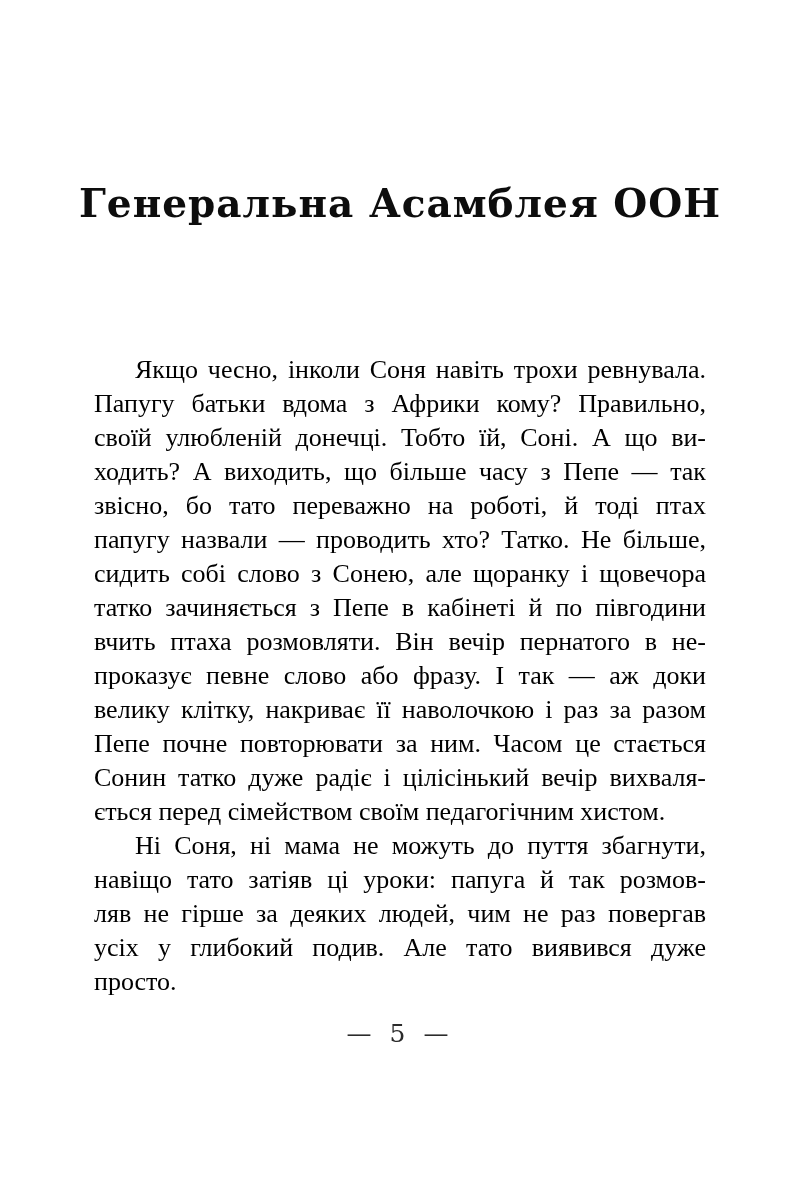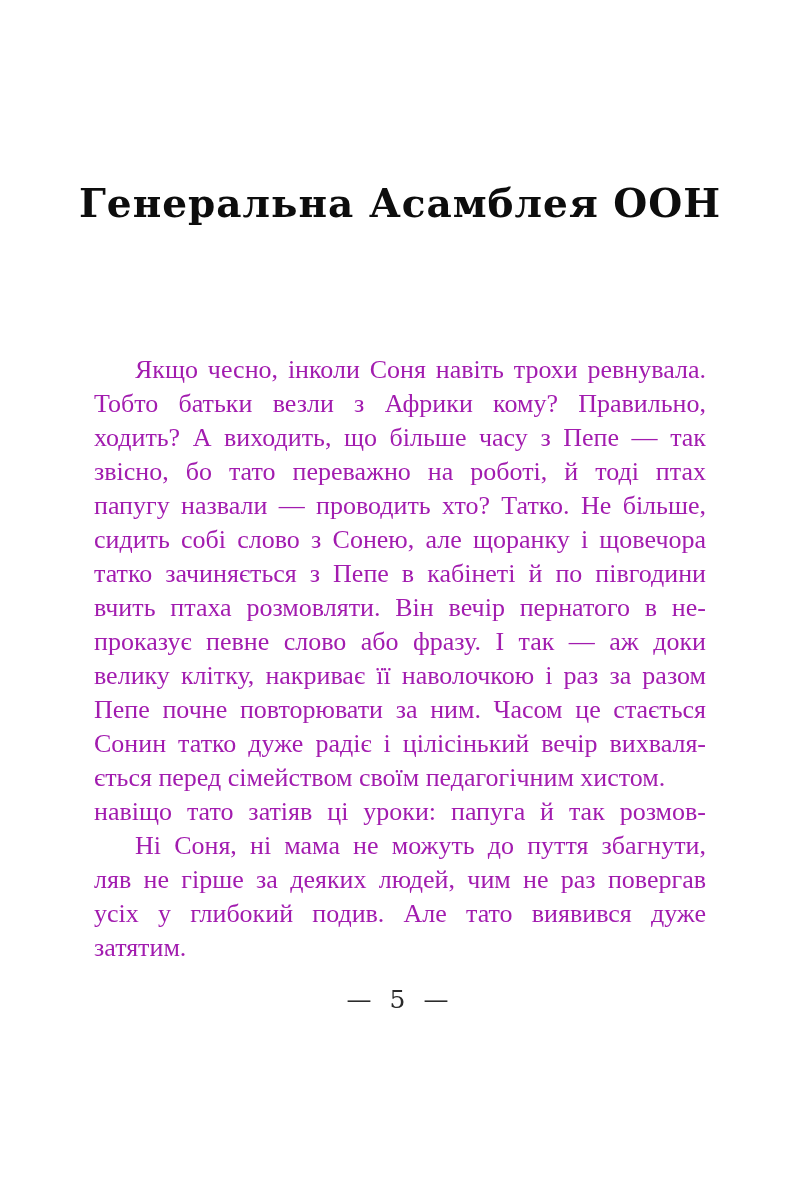--- a/index.html
+++ b/index.html
@@ -26,21 +26,21 @@
     letter-spacing: 1px;
     color: #0d0d0d;
     line-height: 1.1;
   }
   .body-text {
     width: 612px;
     margin: 128px auto 0 auto;
     font-family: "Liberation Serif", serif;
     font-size: 26px;
     line-height: 34px;
-    color: #a21caf;
+    color: #000000;
   }
   .paragraph {
     margin: 0;
     padding: 0;
   }
   .line {
     text-align: justify;
     text-align-last: justify;
     height: 34px;
     overflow: visible;
@@ -62,38 +62,39 @@
 </style>
 </head>
 <body>
 
 <div class="page">
   <h1 class="chapter-title">Генеральна Асамблея ООН</h1>
 
   <div class="body-text">
       <div class="paragraph">
         <div class="line para-start">Якщо чесно, інколи Соня навіть трохи ревнувала.</div>
-        <div class="line">Тобто батьки везли з Африки кому? Правильно,</div>
+        <div class="line">Папугу батьки вдома з Африки кому? Правильно,</div>
+        <div class="line">своїй улюбленій донечці. Тобто їй, Соні. А що ви-</div>
         <div class="line">ходить? А виходить, що більше часу з Пепе — так</div>
         <div class="line">звісно, бо тато переважно на роботі, й тоді птах</div>
         <div class="line">папугу назвали — проводить хто? Татко. Не більше,</div>
         <div class="line">сидить собі слово з Сонею, але щоранку і щовечора</div>
         <div class="line">татко зачиняється з Пепе в кабінеті й по півгодини</div>
         <div class="line">вчить птаха розмовляти. Він вечір пернатого в не-</div>
         <div class="line">проказує певне слово або фразу. І так — аж доки</div>
         <div class="line">велику клітку, накриває її наволочкою і раз за разом</div>
         <div class="line">Пепе почне повторювати за ним. Часом це стається</div>
         <div class="line">Сонин татко дуже радіє і цілісінький вечір вихваля-</div>
         <div class="line para-end">ється перед сімейством своїм педагогічним хистом.</div>
       </div>
       <div class="paragraph">
+        <div class="line para-start">Ні Соня, ні мама не можуть до пуття збагнути,</div>
         <div class="line">навіщо тато затіяв ці уроки: папуга й так розмов-</div>
-        <div class="line para-start">Ні Соня, ні мама не можуть до пуття збагнути,</div>
         <div class="line">ляв не гірше за деяких людей, чим не раз повергав</div>
         <div class="line">усіх у глибокий подив. Але тато виявився дуже</div>
-        <div class="line para-end">затятим.</div>
+        <div class="line para-end">просто.</div>
       </div>
       <div class="paragraph">
       </div>
     </div>
 
   <div class="page-footer">— 5 —</div>
 </div>
 
 </body></html>

